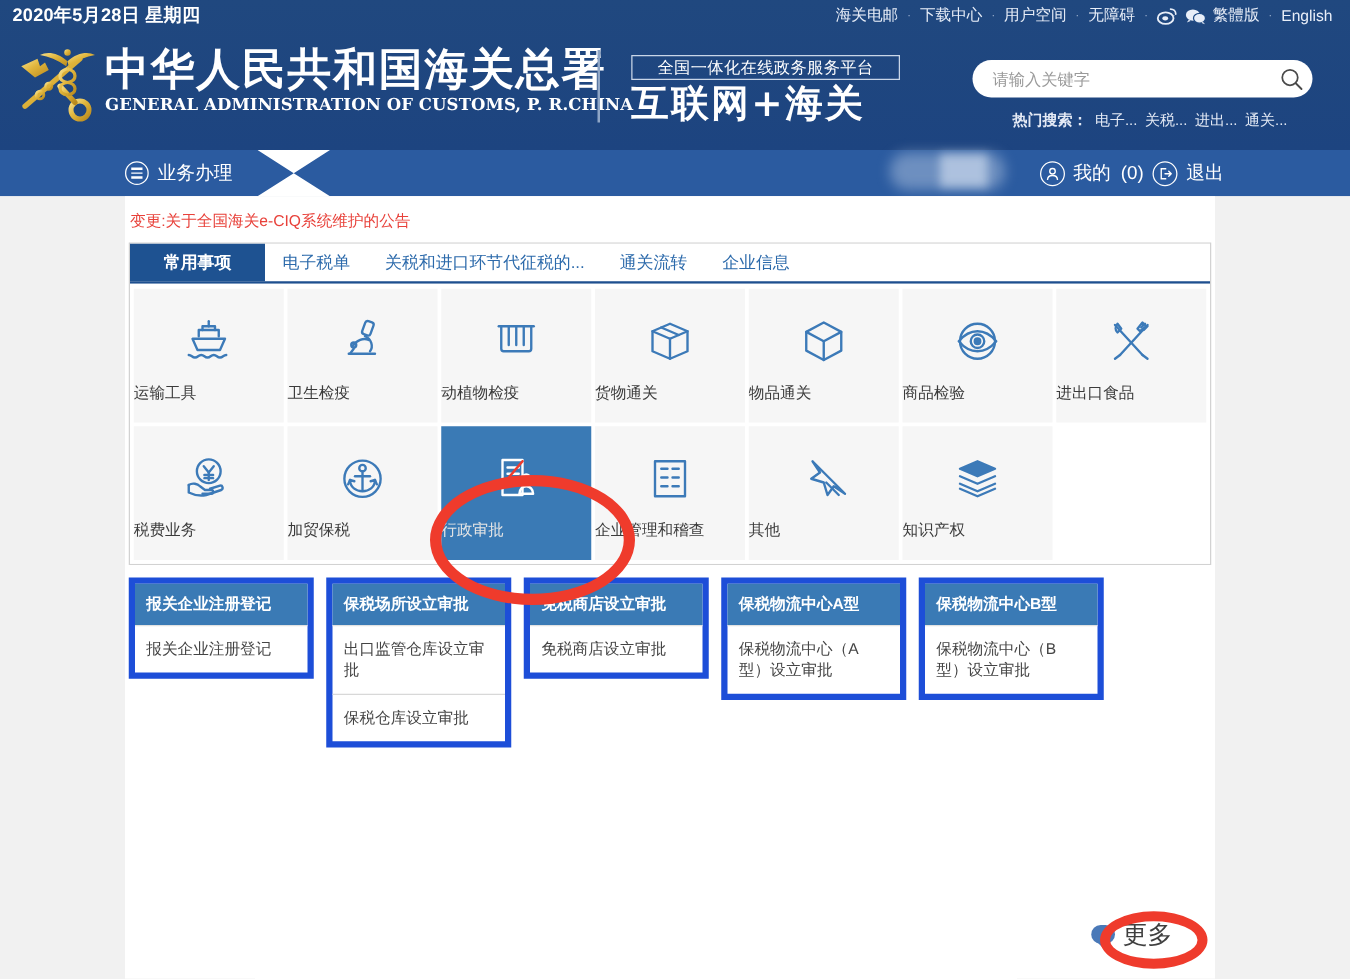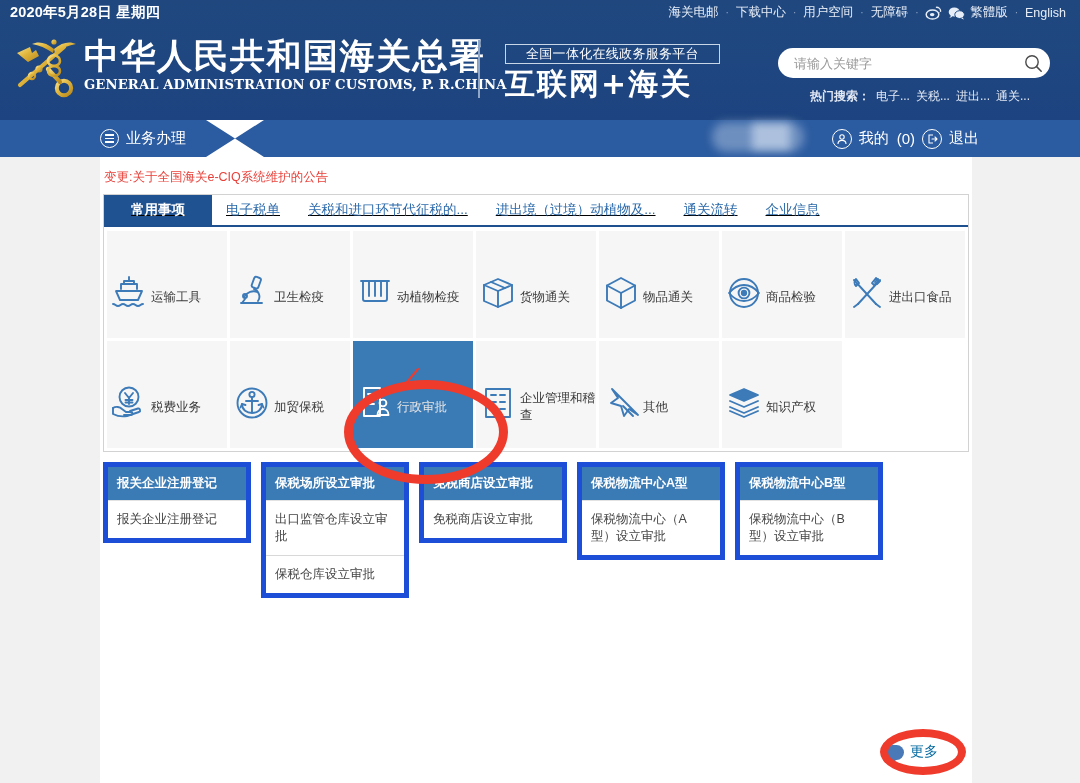--- a/index.html
+++ b/index.html
@@ -151,36 +151,36 @@
   .content {
     position: absolute; left: 100px; top: 0;
     width: 872px; min-height: 626px; background: #ffffff;
   }
   .notice {
     color: #e8413a; font-size: 12.5px; padding: 12px 4px 8px 4px;
   }
   .panel { margin: 0 3px; border: 1px solid #d2d2d2; background:#fff; }
   .tabbar {
     display: flex; align-items: stretch; height: 32px;
-    border-bottom: 2px solid #1e4f8f; background: #ffffff; text-decoration: underline;
+    border-bottom: 2px solid #1e4f8f; background: #ffffff;
   }
   .tab {
     display: flex; align-items: center; justify-content: center;
     font-size: 13.5px; color: #2c6aab; padding: 0 14px; cursor: pointer;
     white-space: nowrap;
   }
   .tab.active { background: #1e5291; color: #ffffff; font-weight: bold; width: 108px; }
 
   .grid {
     display: grid; grid-template-columns: repeat(7, 1fr);
     gap: 3px; padding: 4px 3px 3px 3px; background: #ffffff;
   }
   .cell {
     background: #f6f6f6; height: 107px;
-    display: flex; flex-direction: row; align-items: center;
+    display: flex; flex-direction: column; 
     padding-top: 17px; cursor: pointer; position: relative;
   }
   .cell.empty { background: #ffffff; cursor: default; }
   .cell.selected { background: #3a7ab5; }
   .cell .ico { height: 50px; display:flex; align-items:center; justify-content:center; }
   .cell .lbl {
     margin-top: 8px; font-size: 12.5px; color: #3b3b3b;
   }
   .cell.selected .lbl { color: #e5e5e5; }
 
@@ -196,21 +196,21 @@
   .card-item {
     font-size: 12.5px; color: #444; padding: 10px 9px; line-height: 17px;
     border-top: 1px solid #e2e2e2; cursor: pointer;
   }
   .card-item:first-of-type { border-top: none; }
   .card .card-item + .card-item { border-top: 1px solid #d8d8d8; }
 
   .more {
     position: absolute; right: 34px; bottom: 22px;
     display: flex; align-items: center; gap: 6px;
-    color: #0369a1; font-size: 14px; cursor: pointer;
+    color: #404040; font-size: 20px; cursor: pointer;
   }
   .more-dot {
     width: 19px; height: 15px; border-radius: 9px; background: #4a79b8;
     position: relative;
   }
   .more-dot:after {
     content:""; position:absolute; left: 4px; bottom: -3px;
     border-left: 5px solid transparent; border-right: 3px solid transparent;
     border-top: 5px solid #4a79b8;
   }
@@ -370,21 +370,20 @@
   <div class="content-wrap">
     <div class="content">
 
       <div class="notice">变更:关于全国海关e-CIQ系统维护的公告</div>
 
       <div class="panel">
         <div class="tabbar">
           <div class="tab active">常用事项</div>
           <div class="tab">电子税单</div>
           <div class="tab">关税和进口环节代征税的...</div>
-          <div class="tab">进出境（过境）动植物及...</div>
           <div class="tab">通关流转</div>
           <div class="tab">企业信息</div>
         </div>
 
         <div class="grid">
 
           <div class="cell">
             <span class="ico">
               <svg width="44" height="44" viewBox="0 0 44 44" fill="none" stroke="#3c7ab8" stroke-width="1.9" stroke-linecap="round" stroke-linejoin="round">
                 <path d="M22 6v4"></path>

